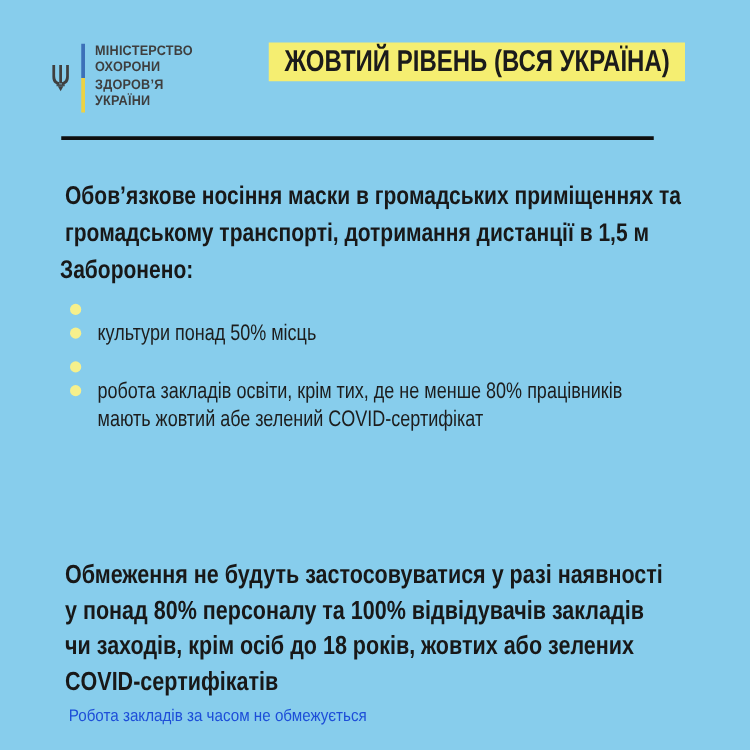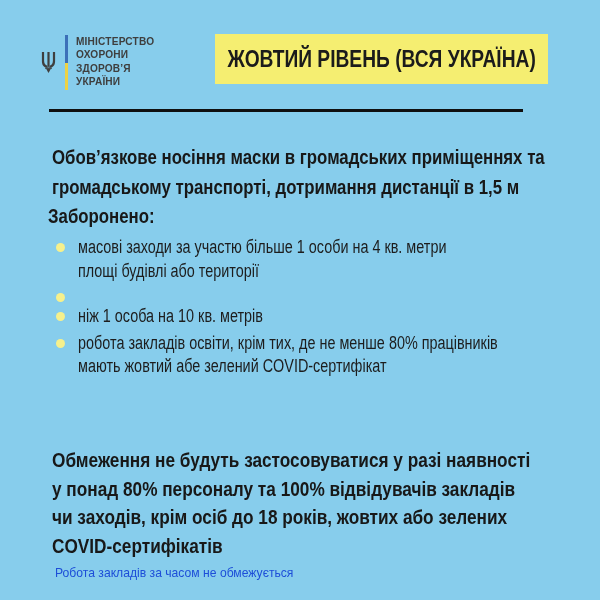--- a/index.html
+++ b/index.html
@@ -71,21 +71,21 @@
     letter-spacing: 0.2px;
   }
   .logo-text .cond { transform: scaleX(0.92); }
 
   
   .banner {
     position: absolute;
     left: 215px;
     top: 34px;
     width: 333px;
-    height: 50px;
+    height: 31px;
     background: var(--banner-background);
     display: flex;
     align-items: center;
     justify-content: center;
     font-size: 24px;
     font-weight: bold;
     color: #1b1b1b;
   }
 
   
@@ -195,34 +195,30 @@
   <div><span class="cond">громадському транспорті, дотримання дистанції в 1,5 м</span></div>
 </div>
 
 <div class="prohibited">
   <span class="cond">Заборонено:</span>
 </div>
 
 <div class="bullets">
   <div class="bullet-item">
     <div class="bullet-dot"></div>
+  </div>
+  <div class="bullet-item">
+    <div class="bullet-dot"></div>
     <div class="bullet-text">
-      <div><span class="cond">масові заходи за участю більше 1 особи на 4 кв. метри</span></div>
-      <div><span class="cond">площі будівлі або території</span></div>
+      <div><span class="cond">культури понад 50% місць</span></div>
     </div>
   </div>
   <div class="bullet-item">
     <div class="bullet-dot"></div>
     <div class="bullet-text">
-    </div>
-  </div>
-  <div class="bullet-item">
-    <div class="bullet-dot"></div>
-    <div class="bullet-text">
-      <div><span class="cond">ніж 1 особа на 10 кв. метрів</span></div>
     </div>
   </div>
   <div class="bullet-item">
     <div class="bullet-dot"></div>
     <div class="bullet-text">
       <div><span class="cond">робота закладів освіти, крім тих, де не менше 80% працівників</span></div>
       <div><span class="cond">мають жовтий абе зелений COVID-сертифікат</span></div>
     </div>
   </div>
 </div>

